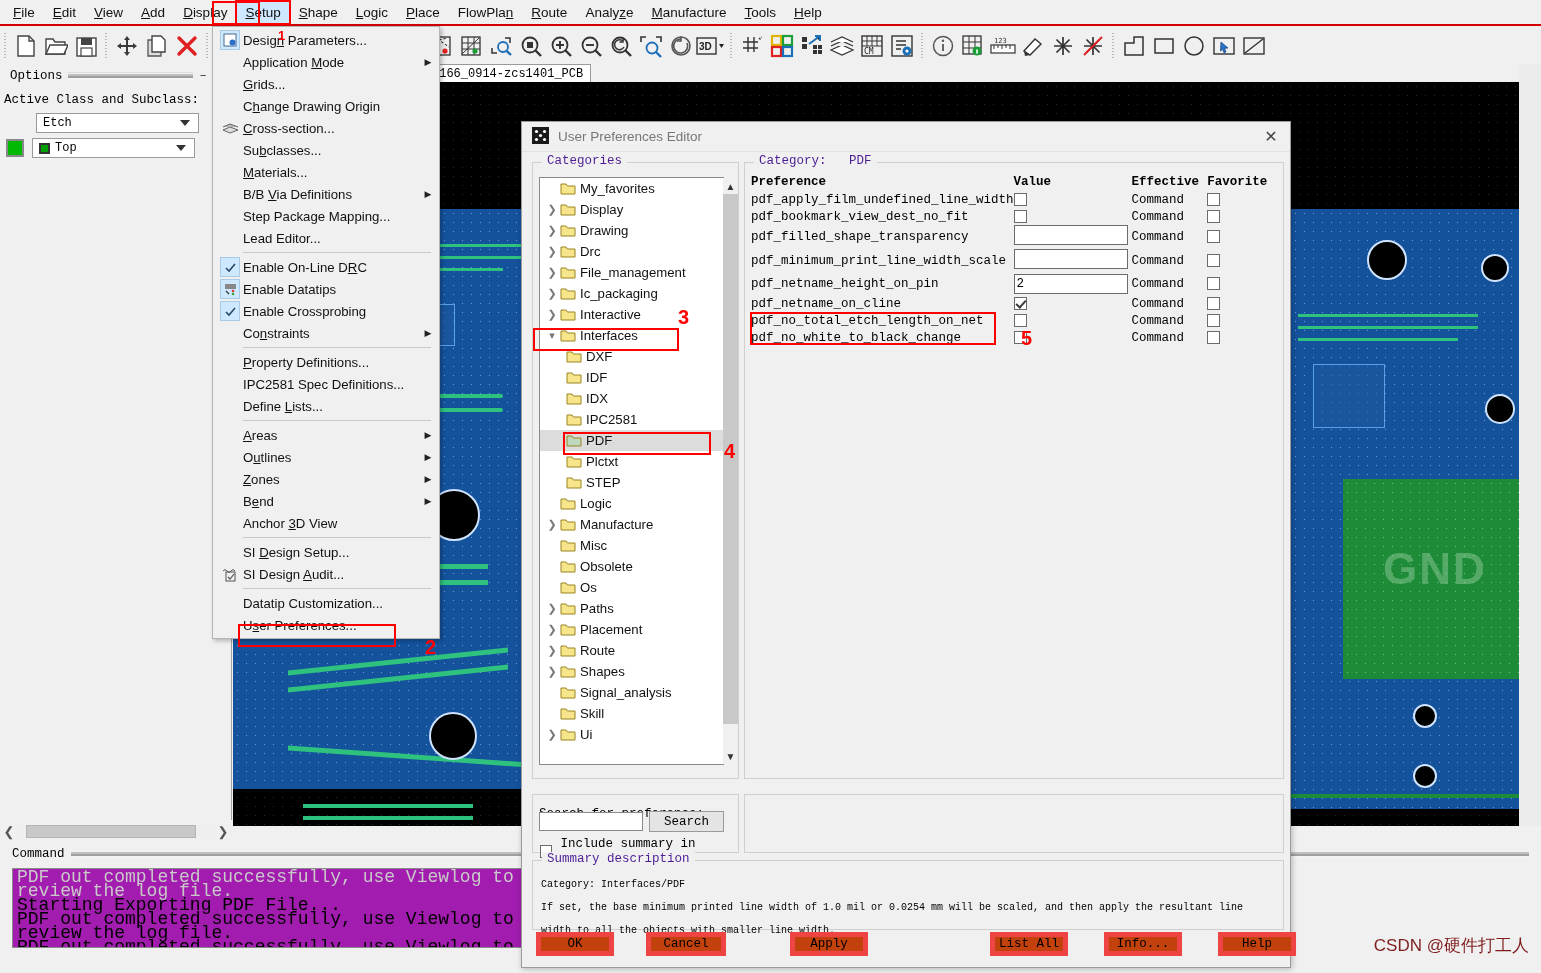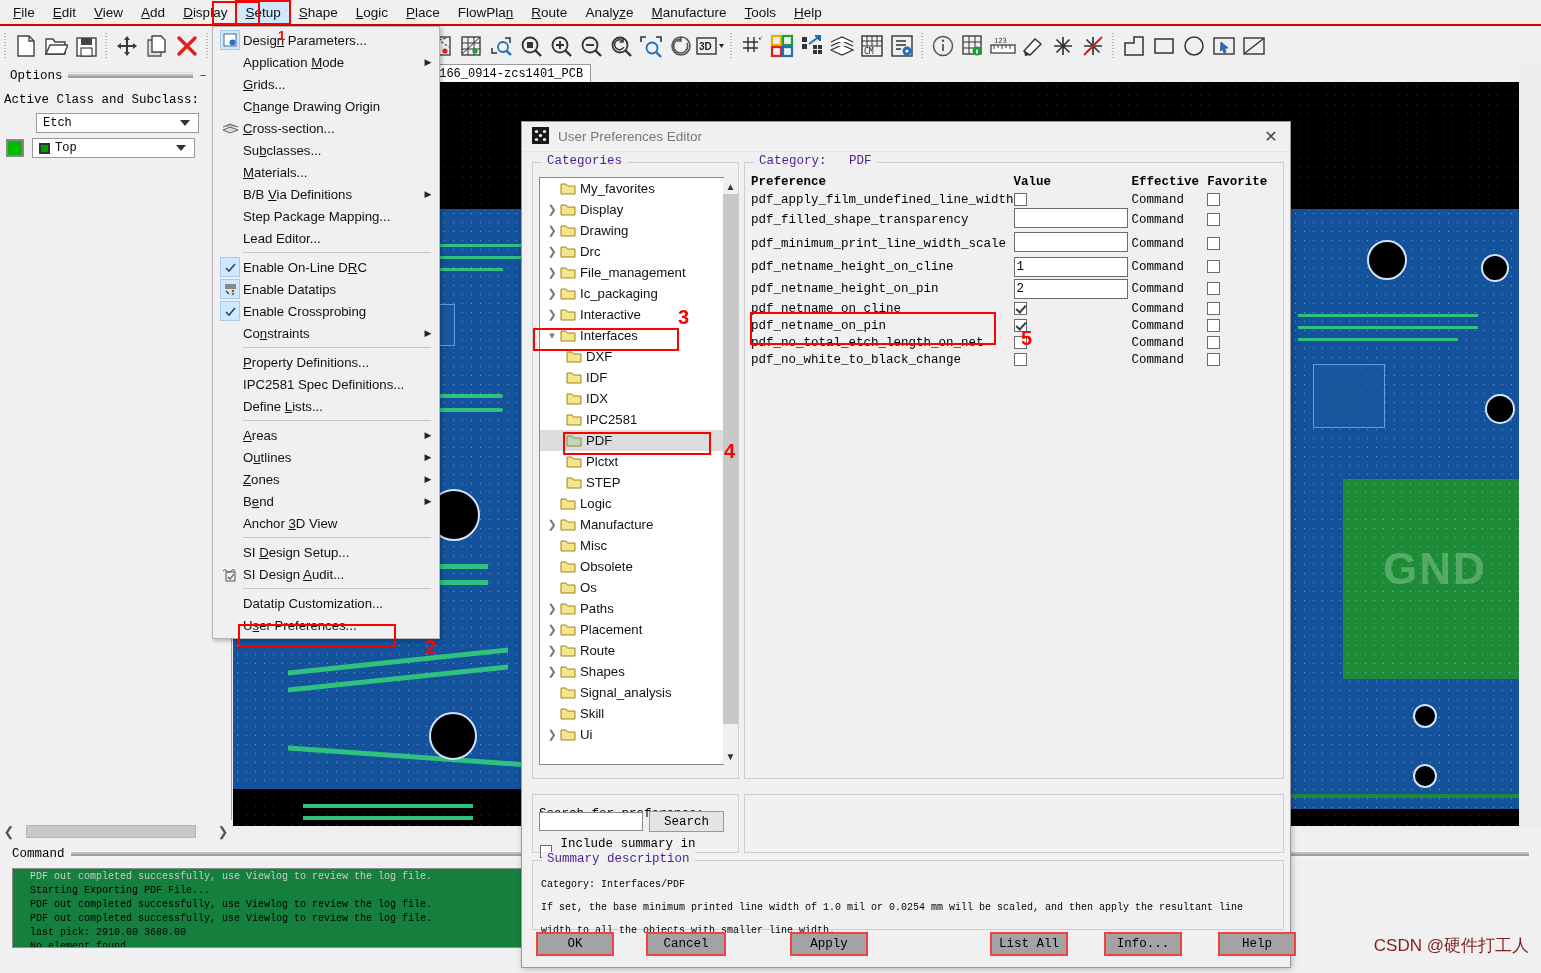--- a/index.html
+++ b/index.html
@@ -124,23 +124,23 @@
   
   #cmdarea{
     position:absolute;left:0;top:844px;width:1541px;height:129px;background:#f0f0f0;
   }
   .cmd-head{display:flex;align-items:center;gap:6px;padding:3px 0 2px 12px;
     font-family:"Liberation Mono", monospace;font-size:12.5px;}
   .cmd-grip{flex:1;height:7px;margin-right:12px;
     background:linear-gradient(to bottom,#f4f4f4 0 1px,#c0c0c0 1px 3px,#9f9f9f 3px 5px,#f4f4f4 5px 7px);}
   #cmdlog{
     position:absolute;left:12px;top:24px;width:512px;height:80px;
-    background:#15803d;border:1px solid #8a8a8a;overflow:hidden;
-    font-family:"Liberation Mono", monospace;font-size:10px;line-height:14px;
-    padding:1px 17px;box-sizing:border-box;
+    background:#a21caf;border:1px solid #8a8a8a;overflow:hidden;
+    font-family:"Liberation Mono", monospace;font-size:18px;line-height:14px;
+    padding:1px 4px;box-sizing:border-box;
   }
   #cmdlog .faded{color:#c9c9c9;}
   #watermark{
     position:absolute;right:12px;bottom:16px;color:#7f1d1d;font-size:17px;
   }
 
   
   #setup-menu{
     position:absolute;left:212px;top:26px;width:228px;
     background:#f0f0f0;border:1px solid #b5b5b5;box-shadow:2px 2px 4px rgba(0,0,0,.25);
@@ -220,21 +220,21 @@
   #srch-chk{position:absolute;left:7px;top:42px;display:flex;align-items:center;gap:8px;
     font-family:"Liberation Mono", monospace;font-size:12.5px;}
 
   #blank-box{left:222px;top:672px;width:538px;height:57px;}
 
   #sum-box{left:10px;top:738px;width:750px;height:68px;}
   #sum-text{position:absolute;left:8px;top:12px;right:6px;
     font-family:"Liberation Mono", monospace;font-size:10px;line-height:23px;white-space:pre-wrap;}
 
   #btnrow{position:absolute;left:0;top:808px;width:770px;height:36px;}
-  .dbtn{position:absolute;top:2px;height:24px;background:#a3a3a3;border:2px solid #ef4444;
+  .dbtn{position:absolute;top:2px;height:24px;background:#c2410c;border:5px solid #ef4444;
     box-sizing:border-box;display:flex;align-items:center;justify-content:center;
     font-family:"Liberation Mono", monospace;font-size:12.5px;cursor:default;}
 </style>
 </head>
 <body>
 
 <div id="menubar">
     <div class="menu-item"><u>F</u>ile</div>
     <div class="menu-item"><u>E</u>dit</div>
     <div class="menu-item"><u>V</u>iew</div>
@@ -1098,52 +1098,46 @@
               <th class="col-fav">Favorite</th>
             </tr>
           </thead>
         <tbody id="pref-body">
             <tr>
               <td class="col-pref">pdf_apply_film_undefined_line_width</td>
               <td class="col-val"><span class="cbx"></span></td>
               <td class="col-eff">Command</td>
               <td class="col-fav"><span class="cbx"></span></td>
             </tr>
+            <tr>
+              <td class="col-pref">pdf_bookmark_view_dest_no_fit</td>
+              <td class="col-val"><span class="cbx"></span></td>
+              <td class="col-eff">Command</td>
+              <td class="col-fav"><span class="cbx"></span></td>
+            </tr>
             <tr style="height: 22px;">
               <td class="col-pref">pdf_filled_shape_transparency</td>
               <td class="col-val"><span class="tinput tall"></span></td>
               <td class="col-eff">Command</td>
               <td class="col-fav"><span class="cbx"></span></td>
             </tr>
             <tr style="height: 22px;">
               <td class="col-pref">pdf_minimum_print_line_width_scale</td>
               <td class="col-val"><span class="tinput tall"></span></td>
               <td class="col-eff">Command</td>
               <td class="col-fav"><span class="cbx"></span></td>
             </tr>
             <tr style="height: 22px;">
-              <td class="col-pref">pdf_netname_height_on_cline</td>
-              <td class="col-val"><span class="tinput tall">1</span></td>
-              <td class="col-eff">Command</td>
-              <td class="col-fav"><span class="cbx"></span></td>
-            </tr>
-            <tr style="height: 22px;">
               <td class="col-pref">pdf_netname_height_on_pin</td>
               <td class="col-val"><span class="tinput tall">2</span></td>
               <td class="col-eff">Command</td>
               <td class="col-fav"><span class="cbx"></span></td>
             </tr>
             <tr>
               <td class="col-pref">pdf_netname_on_cline</td>
-              <td class="col-val"><span class="cbx on"></span></td>
-              <td class="col-eff">Command</td>
-              <td class="col-fav"><span class="cbx"></span></td>
-            </tr>
-            <tr>
-              <td class="col-pref">pdf_netname_on_pin</td>
               <td class="col-val"><span class="cbx on"></span></td>
               <td class="col-eff">Command</td>
               <td class="col-fav"><span class="cbx"></span></td>
             </tr>
             <tr>
               <td class="col-pref">pdf_no_total_etch_length_on_net</td>
               <td class="col-val"><span class="cbx"></span></td>
               <td class="col-eff">Command</td>
               <td class="col-fav"><span class="cbx"></span></td>
             </tr>

